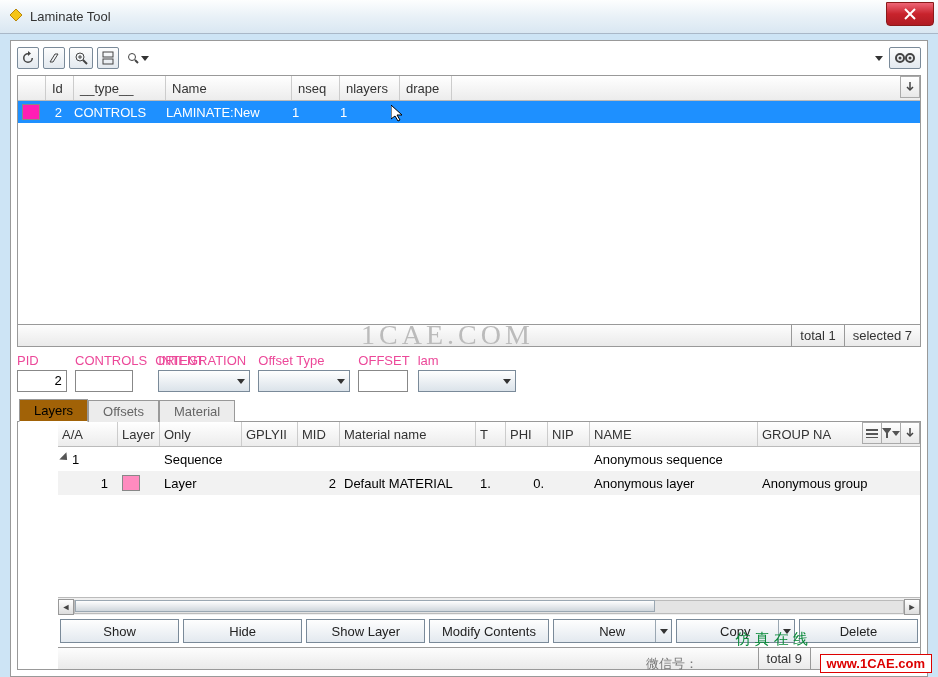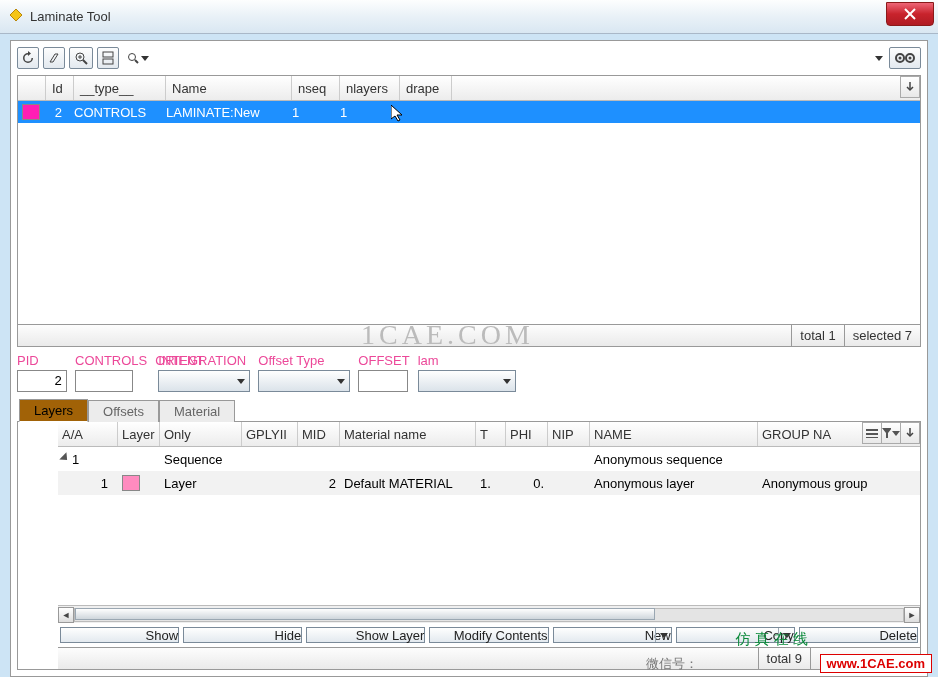--- a/index.html
+++ b/index.html
@@ -49,21 +49,21 @@
   .g2-row.alt { background:#f2f2f2; }
   .g2-row .cell,.g2-head .gh { padding:2px 4px; }
   .tree-toggle { display:inline-block; width:0; height:0; border-top:5px solid transparent; border-bottom:5px solid transparent; border-left:6px solid #555; margin-right:4px; transform:rotate(45deg); position:relative; top:-1px;}
   .hscroll { height:18px; border-top:1px solid #bbb; background:#efefef; display:flex; align-items:center; }
   .hscroll .arrow { width:16px; height:16px; border:1px solid #999; background:linear-gradient(#fff,#ddd); display:flex; align-items:center; justify-content:center; font-size:9px; color:#444;}
   .hscroll .track { flex:1; height:14px; background:#e4e4e4; border:1px solid #bbb; position:relative; }
   .hscroll .thumb { position:absolute; height:100%; background:linear-gradient(#fefefe,#cfd6dc); border:1px solid #9aa7b2; top:-1px; }
 
   
   .btn-row { display:flex; gap:4px; padding:4px 2px; }
-  .btn { flex:1; height:16px; border:1px solid #7a8a99; background:linear-gradient(#fefefe,#e3e9ef); display:flex; align-items:center; justify-content:flex-end; font-family:"Courier New",monospace; font-size:13px; color:#222; position:relative; }
+  .btn { flex:1; height:24px; border:1px solid #7a8a99; background:linear-gradient(#fefefe,#e3e9ef); display:flex; align-items:center; justify-content:center; font-family:"Courier New",monospace; font-size:13px; color:#222; position:relative; }
   .btn .split { position:absolute; right:0; top:0; bottom:0; width:16px; border-left:1px solid #9aa7b2; display:flex; align-items:center; justify-content:center;}
 
   
   .head-icons { margin-left:auto; display:flex; }
   .head-icons .hb { width:20px; height:22px; border:1px solid #aaa; background:linear-gradient(#fff,#e8e8e8); display:flex; align-items:center; justify-content:center; font-size:10px; color:#444; margin-left:-1px;}
 
   .cursor { position:absolute; width:14px; height:20px; pointer-events:none; }
 
   .watermark { position:absolute; right:6px; bottom:4px; display:flex; align-items:center; gap:6px; }
   .watermark .box { border:1px solid #d00; background:#fff; color:#d00; font-weight:bold; padding:1px 6px; font-size:13px;}

